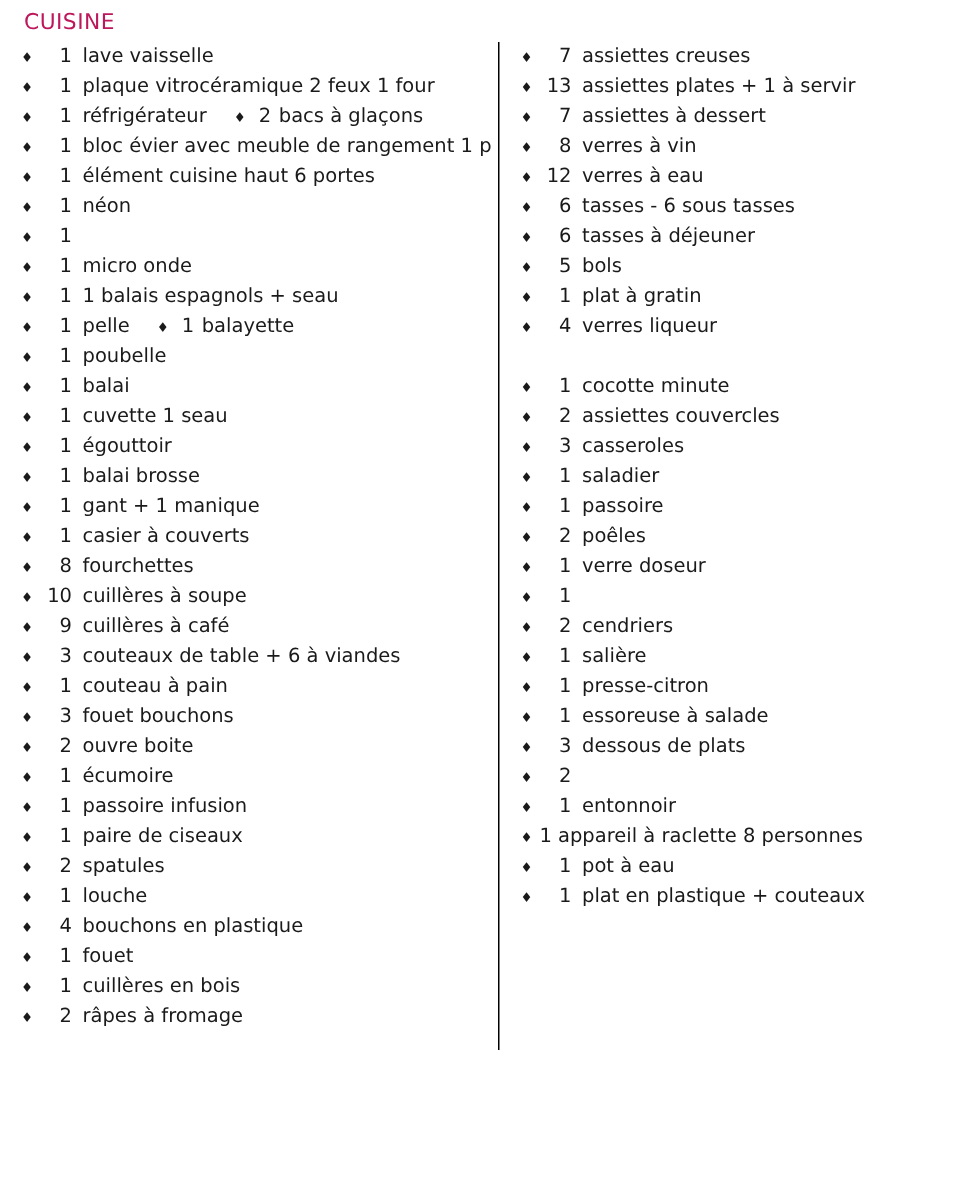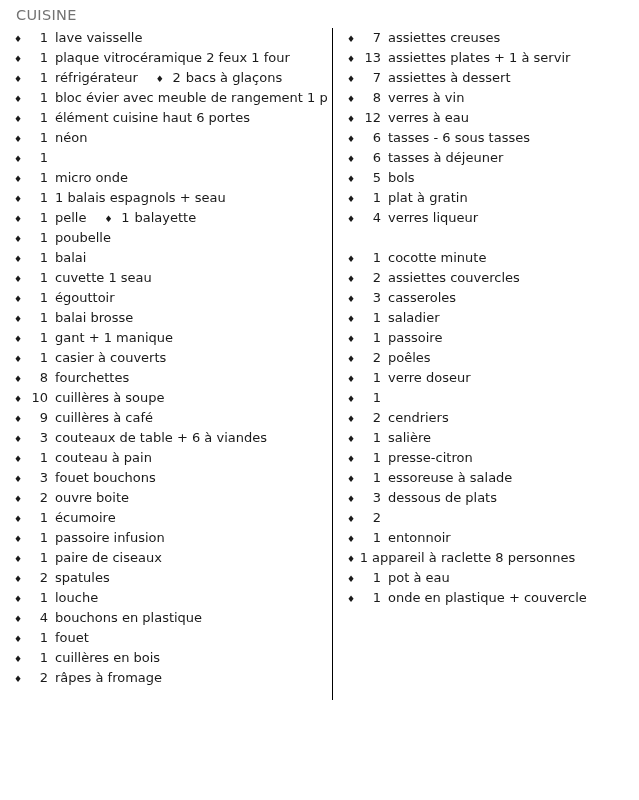--- a/index.html
+++ b/index.html
@@ -17,21 +17,21 @@
   }
   .page {
     position: relative;
     width: 639px;
     height: 800px;
     box-sizing: border-box;
     padding: 6px 12px 0 14px;
   }
   .doc-title {
     font-size: 14.5px;
-    color: #737373;
+    color: #be185d;
     font-weight: normal;
     letter-spacing: 0.3px;
     margin: 0 0 4px 2px;
     height: 18px;
     line-height: 18px;
   }
   .columns {
     position: relative;
     display: flex;
     align-items: flex-start;
@@ -429,18 +429,18 @@
             <span class="label">appareil à raclette 8 personnes</span>
           </li>
           <li>
             <span class="bullet">♦</span>
             <span class="qty">1</span>
             <span class="label">pot à eau</span>
           </li>
           <li>
             <span class="bullet">♦</span>
             <span class="qty">1</span>
-            <span class="label">onde en plastique + couvercle</span>
+            <span class="label">plat en plastique + couteaux</span>
           </li>
         </ul>
     </div>
   </div>
 </div>
 
 </body></html>

